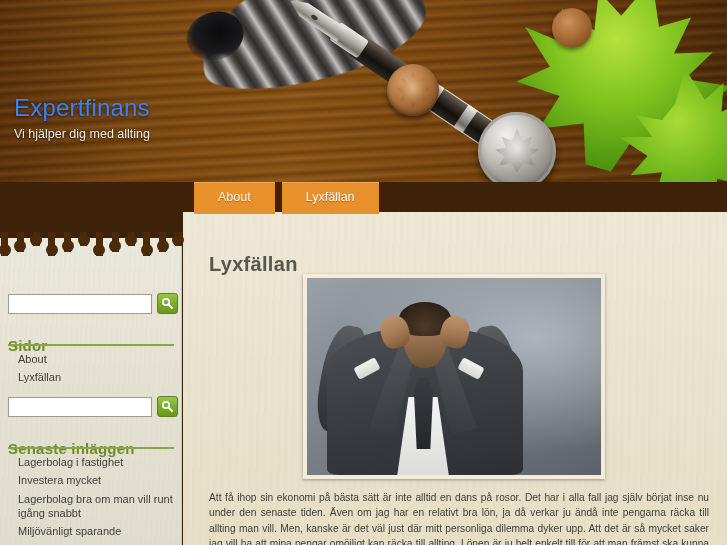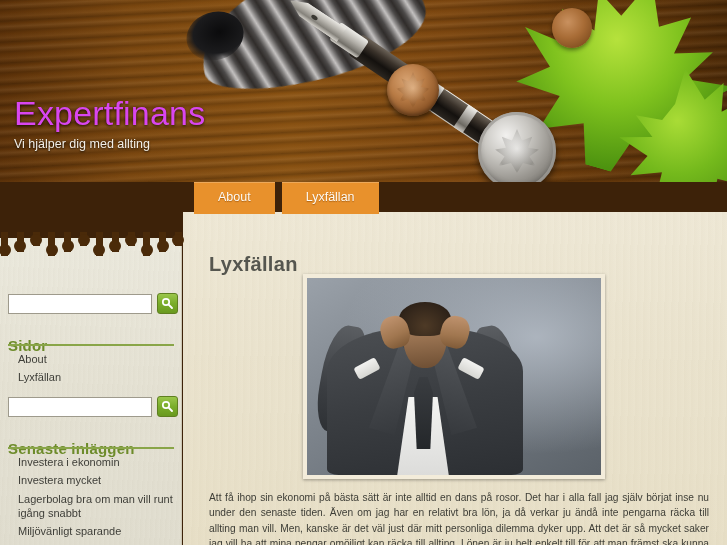--- a/index.html
+++ b/index.html
@@ -174,22 +174,22 @@
                        0% 42%, 22% 45%, 13% 28%, 30% 34%, 40% 24%);
     transform: rotate(-8deg);
   }
 
   
   .brand {
     position: absolute; left: 14px; top: 96px;
     z-index: 6;
   }
   .brand-title {
-    font-size: 34px;
-    color: #d946ef;
+    font-size: 24px;
+    color: #3b82f6;
     letter-spacing: .2px;
     line-height: 1;
     text-shadow: 0 1px 3px rgba(0,0,0,.7);
   }
   .brand-tagline {
     margin-top: 7px;
     font-size: 12.5px;
     color: #f2efe8;
     text-shadow: 0 1px 2px rgba(0,0,0,.75);
   }
@@ -491,21 +491,21 @@
         <svg width="13" height="13" viewBox="0 0 13 13">
           <circle cx="5" cy="5" r="3.2" fill="none" stroke="#ffffff" stroke-width="1.7"></circle>
           <line x1="7.4" y1="7.4" x2="11" y2="11" stroke="#ffffff" stroke-width="1.9" stroke-linecap="round"></line>
         </svg>
       </button>
     </div>
 
     <h3 class="side-h h2">Senaste inläggen</h3>
     <div class="side-rule r2"></div>
     <ul class="side-list l2">
-      <li>Investera i ekonomin</li>
+      <li>Lagerbolag i fastighet</li>
       <li>Investera mycket</li>
       <li>Lagerbolag bra om man vill runt igång snabbt</li>
       <li>Miljövänligt sparande</li>
     </ul>
   </aside>
 
   <main class="content">
     <h1 class="content-title">Lyxfällan</h1>
 
     <div class="post-image">

